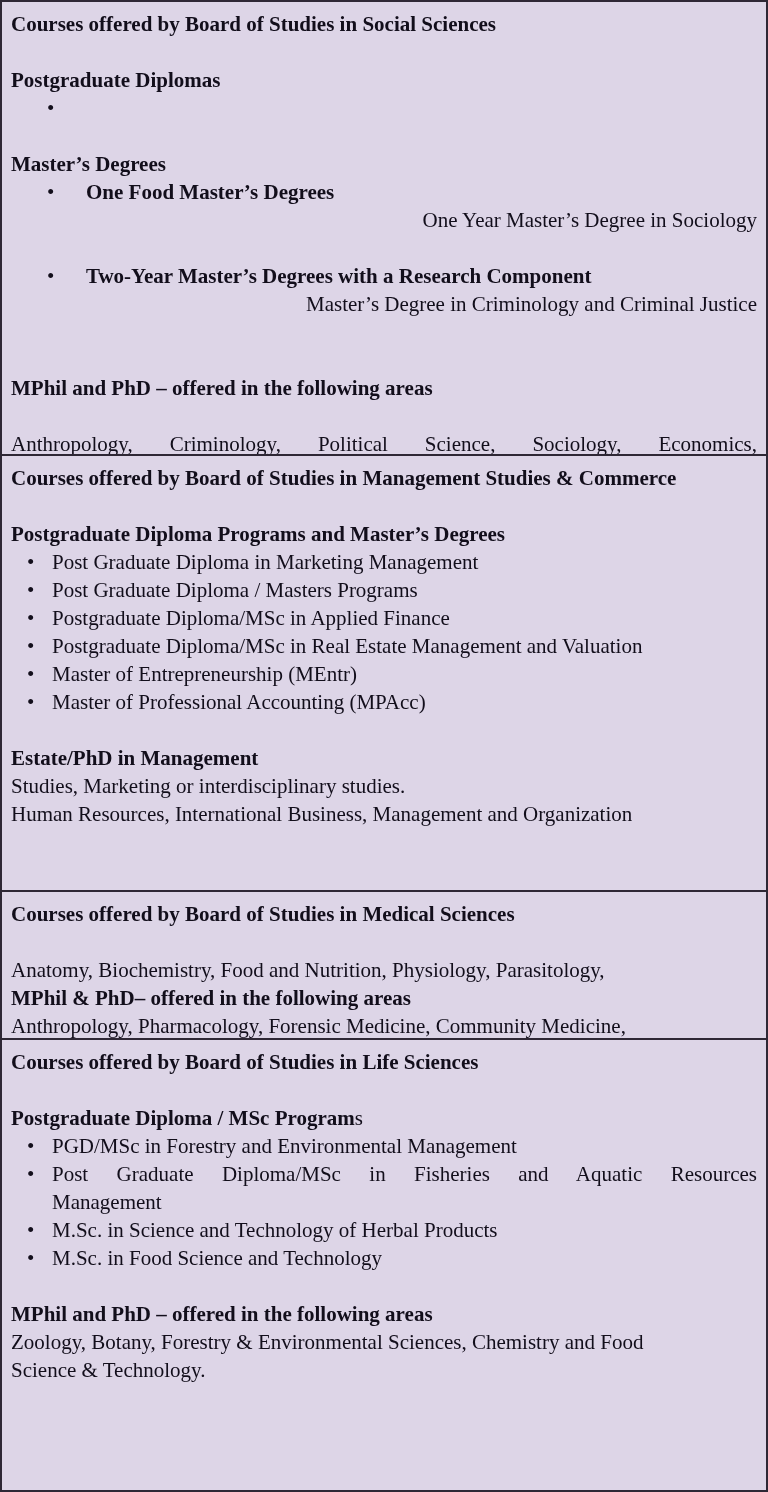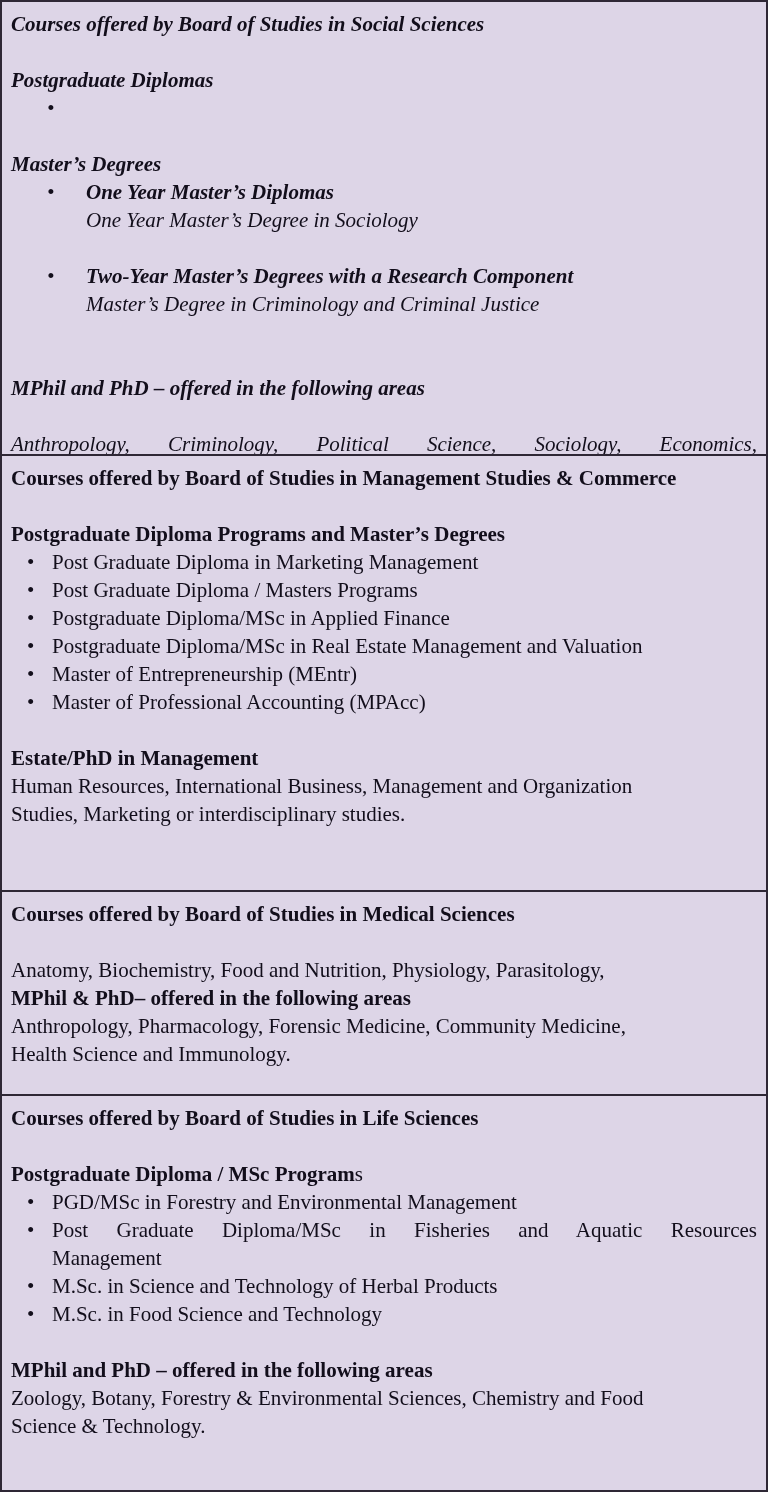--- a/index.html
+++ b/index.html
@@ -16,57 +16,57 @@
     border:2px solid var(--border,#2e2735);
     display:flex;flex-direction:column;
     font-size:21px;
   }
   .board-section{
     box-sizing:border-box;
     padding:8px 9px 0 9px;
     overflow:hidden;
   }
   .board-section.divided{border-top:2px solid var(--border,#2e2735);}
-  .board-section:nth-of-type(1){height:452px;font-style:italic;}
+  .board-section:nth-of-type(1){height:452px;}
   .board-section:nth-of-type(2){height:436px;}
-  .board-section:nth-of-type(3){height:204px;}
+  .board-section:nth-of-type(3){height:148px;}
   .board-section:nth-of-type(4){height:357px;}
   .line{min-height:28px;line-height:28px;}
   .spacer{height:28px;}
   .section-title{font-weight:bold;}
   .heading{font-weight:bold;}
   .heading .tail{font-weight:normal;}
   .bullet{position:relative;line-height:28px;min-height:28px;}
   .bullet .glyph{position:absolute;top:0;line-height:28px;}
   .bullet.narrow{padding-left:41px;}
   .bullet.narrow .glyph{left:16px;}
   .bullet.wide{padding-left:75px;}
   .bullet.wide .glyph{left:36px;}
   .bullet .btext{display:block;}
   .bold{font-weight:bold;}
   .justify{text-align:justify;text-align-last:justify;}
-  .sub.wide{padding-left:75px;}
+  .sub.wide{padding-left:75px;text-align:right;}
   .sub.narrow{padding-left:41px;}
 </style>
 </head>
 <body>
 
 <div id="courses-table" style="--bg: #ddd5e7; --border: #2e2735; --ink: #120e1b;">
     <section class="board-section">
       <div class="line section-title">Courses offered by Board of Studies in Social Sciences</div>
       <div class="spacer"></div>
       <div class="line heading"><span>Postgraduate Diplomas</span></div>
       <div class="bullet wide">
         <span class="glyph">•</span>
       </div>
       <div class="spacer"></div>
       <div class="line heading"><span>Master’s Degrees</span></div>
       <div class="bullet wide">
         <span class="glyph">•</span>
-        <span class="btext bold">One Year Master’s Diplomas</span>
+        <span class="btext bold">One Food Master’s Degrees</span>
       </div>
       <div class="line sub wide">One Year Master’s Degree in Sociology</div>
       <div class="spacer"></div>
       <div class="bullet wide">
         <span class="glyph">•</span>
         <span class="btext bold">Two-Year Master’s Degrees with a Research Component</span>
       </div>
       <div class="line sub wide">Master’s Degree in Criminology and Criminal Justice</div>
       <div class="spacer"></div>
       <div class="spacer"></div>
@@ -98,22 +98,22 @@
       <div class="bullet narrow">
         <span class="glyph">•</span>
         <span class="btext">Master of Entrepreneurship (MEntr)</span>
       </div>
       <div class="bullet narrow">
         <span class="glyph">•</span>
         <span class="btext">Master of Professional Accounting (MPAcc)</span>
       </div>
       <div class="spacer"></div>
       <div class="line heading"><span>Estate/PhD in Management</span></div>
+      <div class="line para">Studies, Marketing or interdisciplinary studies.</div>
       <div class="line para">Human Resources, International Business, Management and Organization</div>
-      <div class="line para">Studies, Marketing or interdisciplinary studies.</div>
     </section>
     <section class="board-section divided">
       <div class="line section-title">Courses offered by Board of Studies in Medical Sciences</div>
       <div class="spacer"></div>
       <div class="line para">Anatomy, Biochemistry, Food and Nutrition, Physiology, Parasitology,</div>
       <div class="line heading"><span>MPhil &amp; PhD– offered in the following areas</span></div>
       <div class="line para">Anthropology, Pharmacology, Forensic Medicine, Community Medicine,</div>
       <div class="line para">Health Science and Immunology.</div>
     </section>
     <section class="board-section divided">

